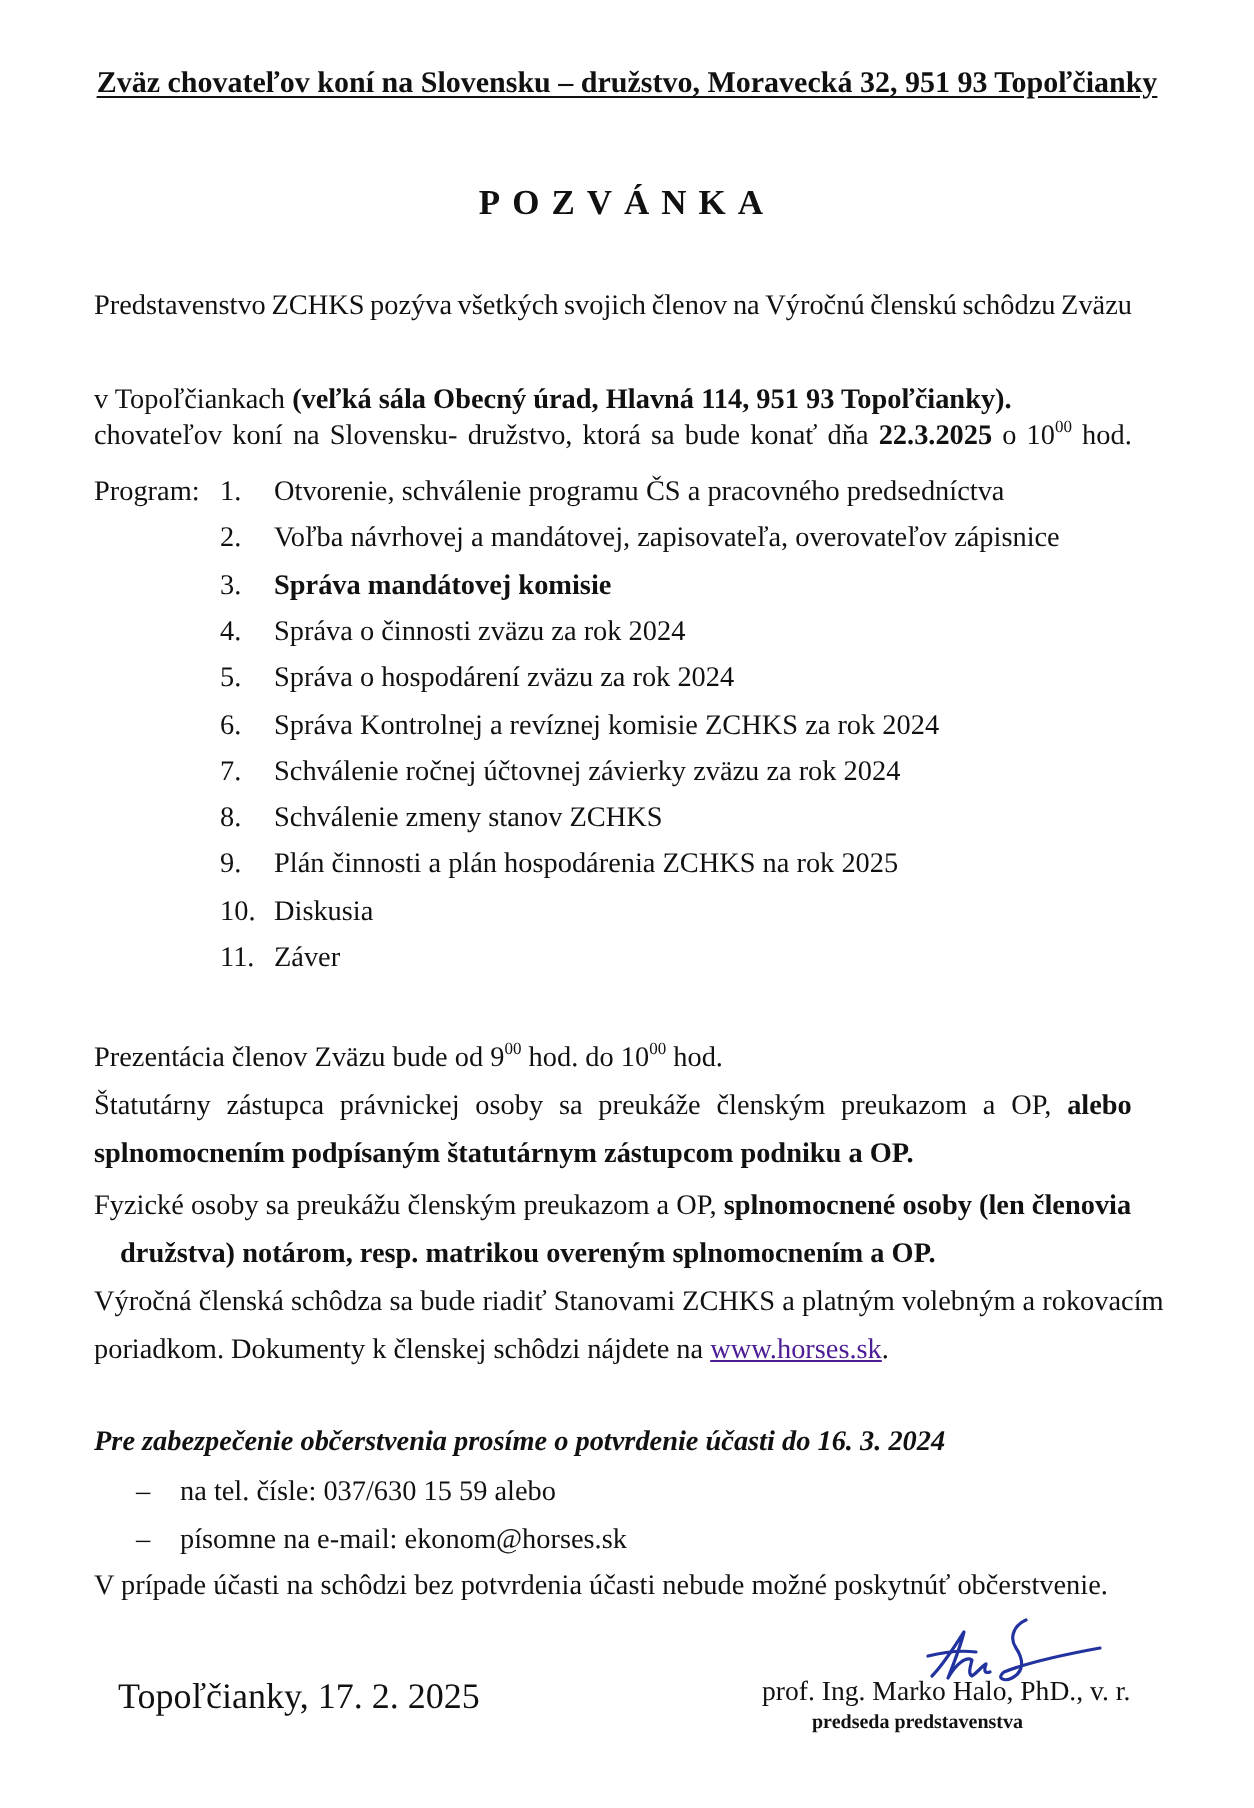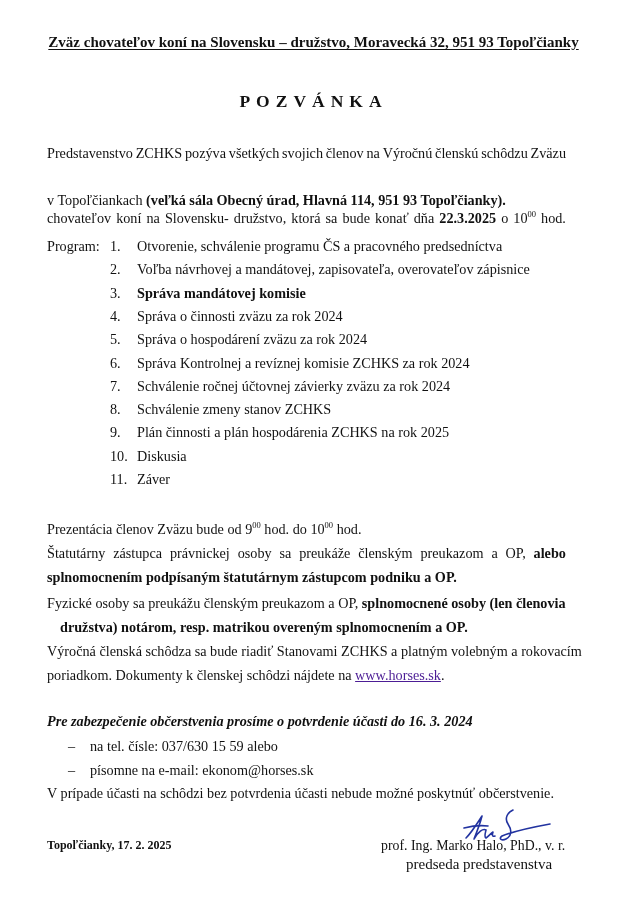--- a/index.html
+++ b/index.html
@@ -51,22 +51,22 @@
     .prog-num { left: 110px; }
     .prog-text { left: 137px; }
     .dash { left: 68px; }
     .bullet-text { left: 90px; }
     a.link {
       color: #4c1d95;
       text-decoration: underline;
     }
     .italic-bold { font-weight: bold; font-style: italic; }
     .sig-name { left: 381px; top: 838px; font-size: 13.8px; }
-    .sig-role { left: 406px; top: 856px; font-size: 15px; }
-    .place-date { left: 47px; top: 838px; font-size: 12px; font-weight: bold; }
+    .sig-role { left: 406px; top: 856px; font-size: 10px; font-weight: bold; }
+    .place-date { left: 59px; top: 838px; font-size: 18px; }
     .signature {
       position: absolute;
       left: 458px;
       top: 806px;
       width: 100px;
       height: 40px;
     }
   </style>
 </head>
 <body>

